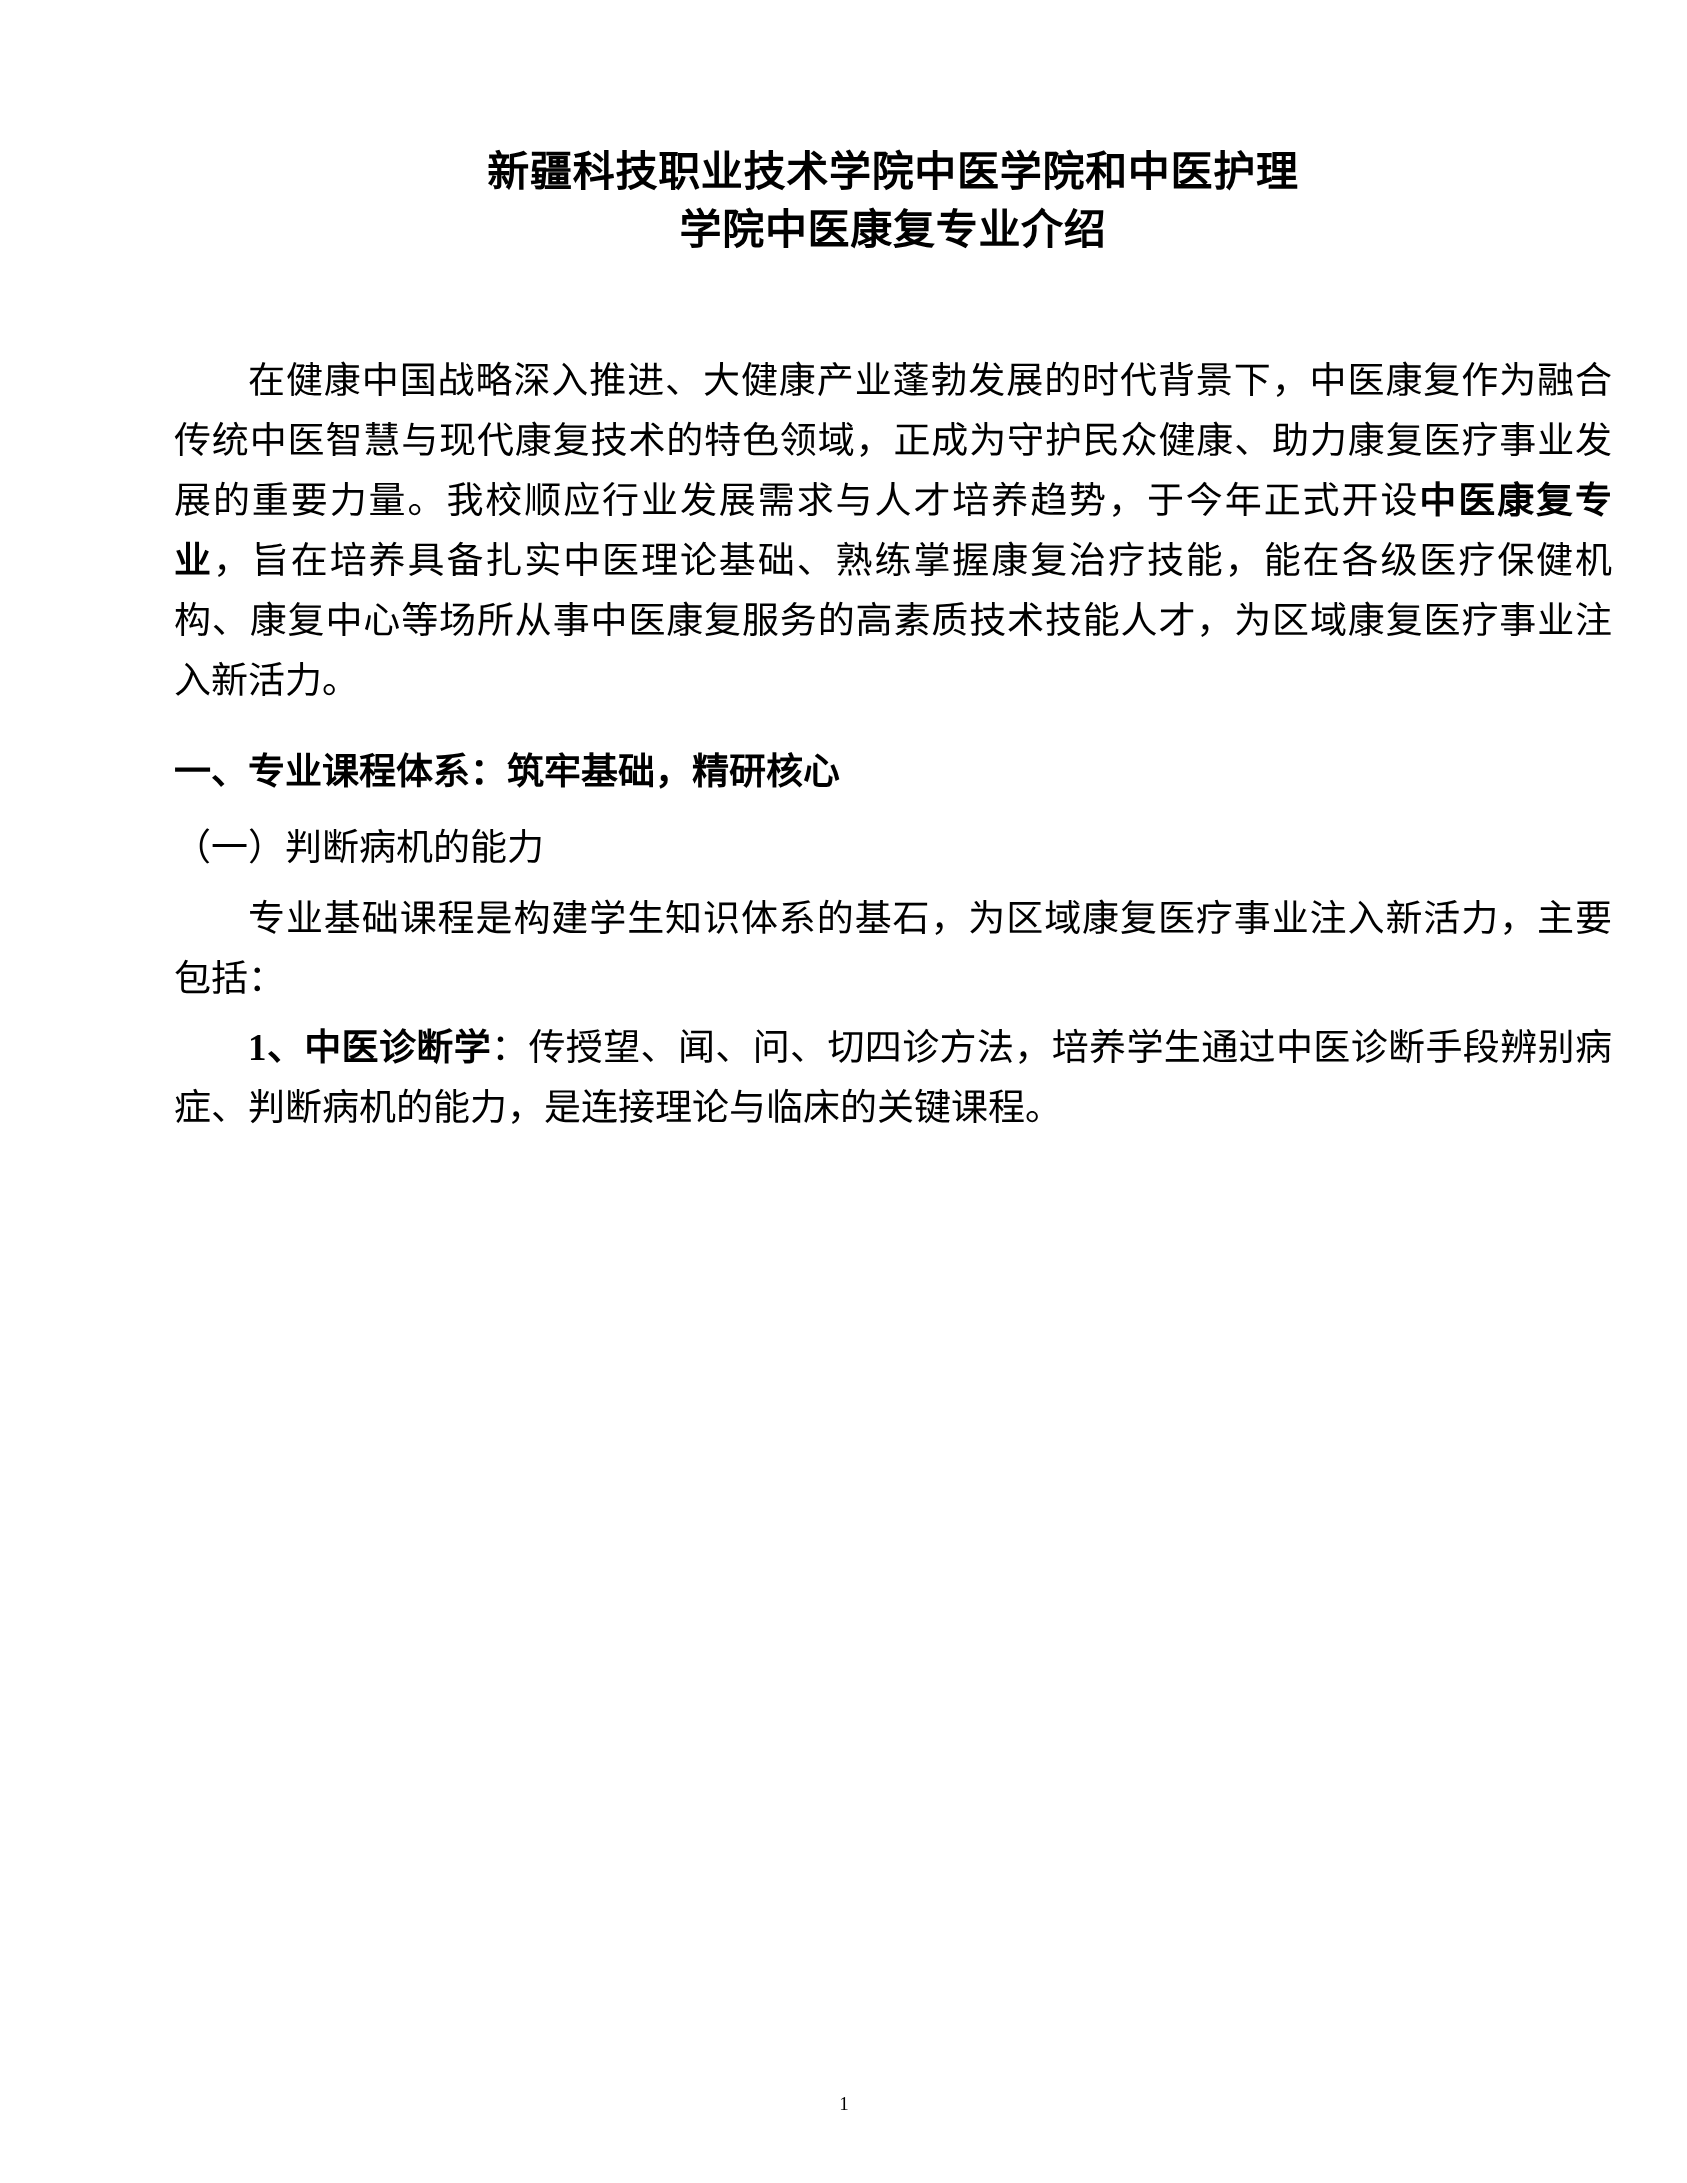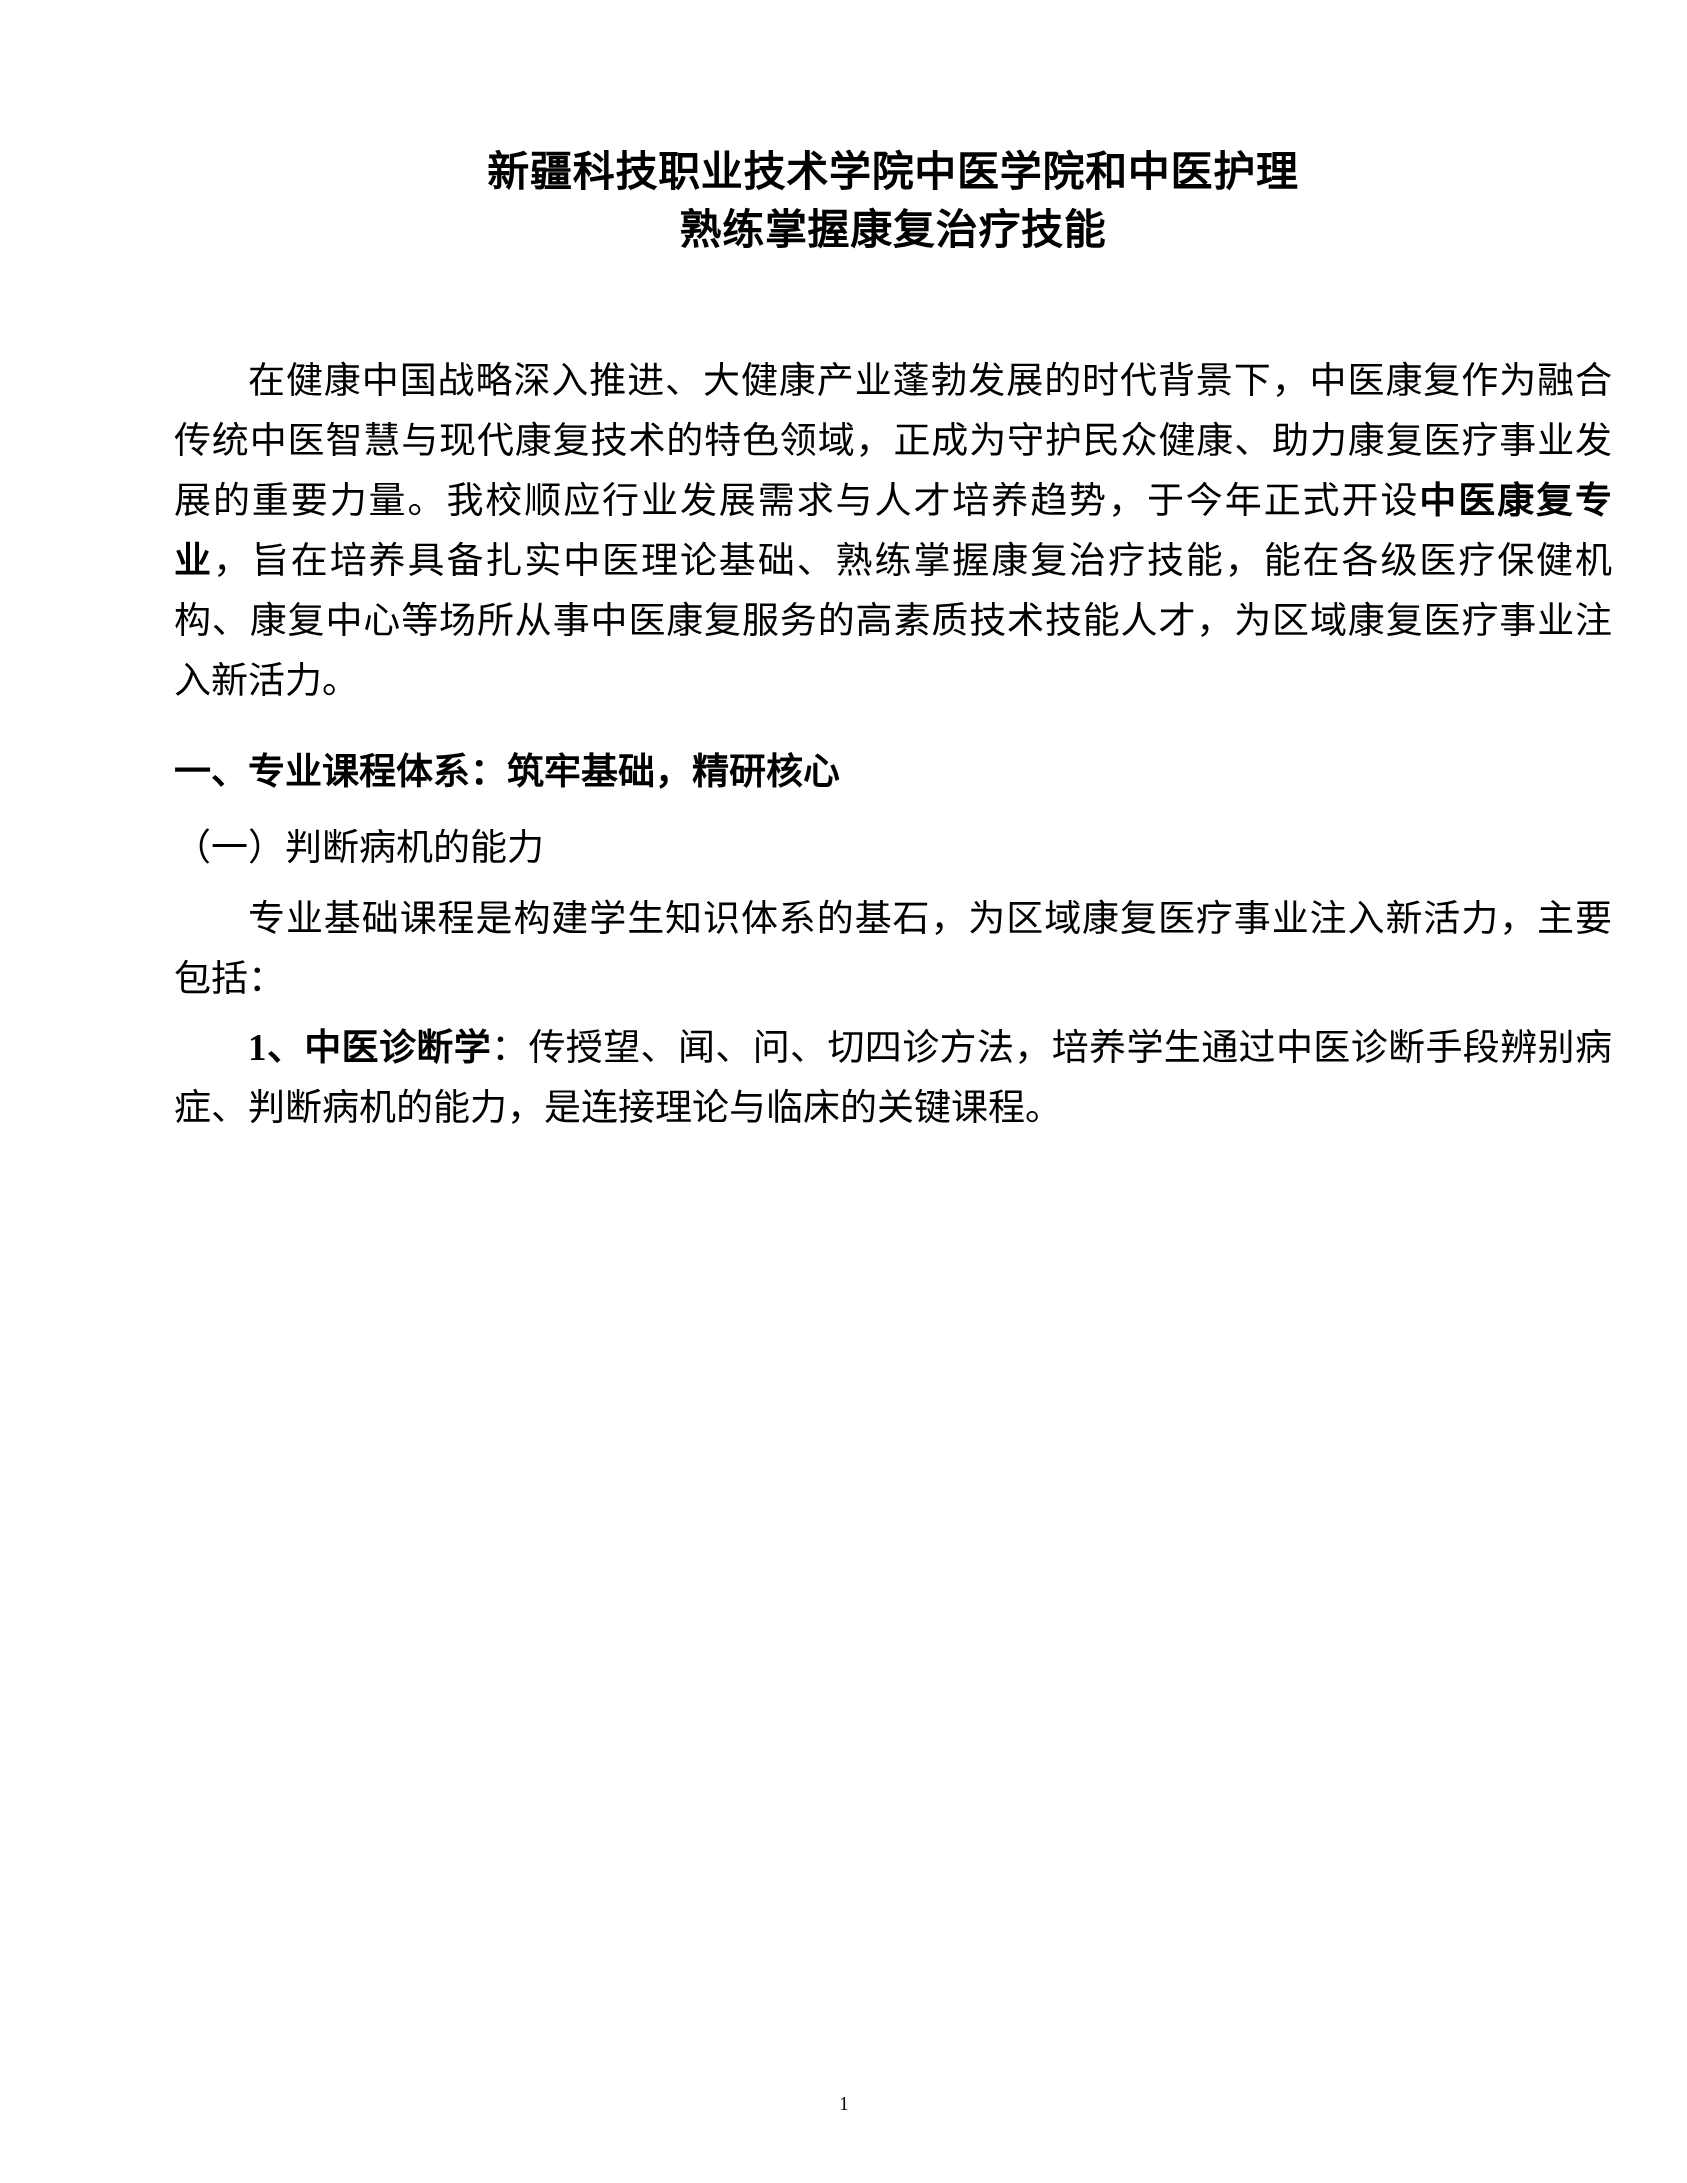--- a/index.html
+++ b/index.html
@@ -90,21 +90,21 @@
     color: #000;
   }
 </style>
 </head>
 <body>
 
 <div class="page">
 
   <h1 class="doc-title">
     <span class="title-line">新疆科技职业技术学院中医学院和中医护理</span>
-    <span class="title-line">熟练掌握康复治疗技能</span>
+    <span class="title-line">学院中医康复专业介绍</span>
   </h1>
 
   <div class="spacer-after-title"></div>
 
   <p class="body-par"><span>在健康中国战略深入推进、大健康产业蓬勃发展的时代背景下，中医康复作为融合传统中医智慧与现代康复技术的特色领域，正成为守护民众健康、助力康复医疗事业发展的重要力量。我校顺应行业发展需求与人才培养趋势，于今年正式开设</span><span class="bold-inline">中医康复专业</span><span>，旨在培养具备扎实中医理论基础、熟练掌握康复治疗技能，能在各级医疗保健机构、康复中心等场所从事中医康复服务的高素质技术技能人才，为区域康复医疗事业注入新活力。</span></p>
 
   <h2 class="section-head">一、专业课程体系：筑牢基础，精研核心</h2>
 
   <h3 class="sub-head">（一）判断病机的能力</h3>
 

